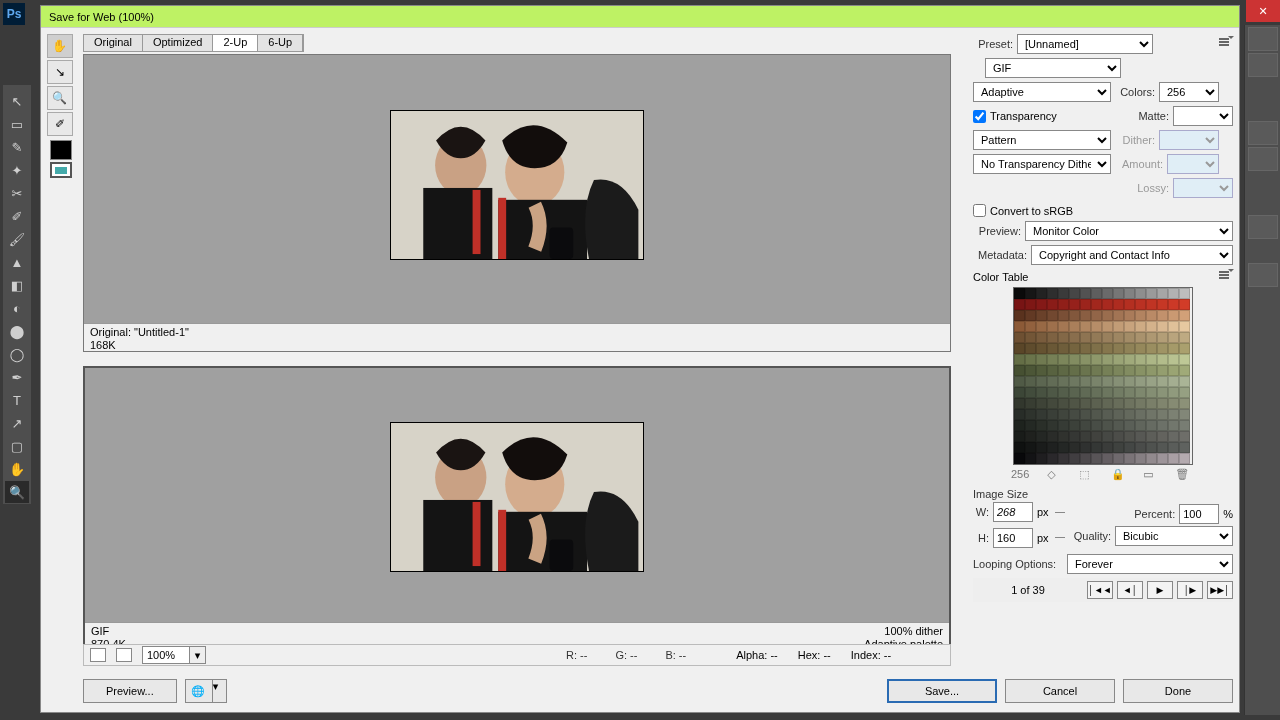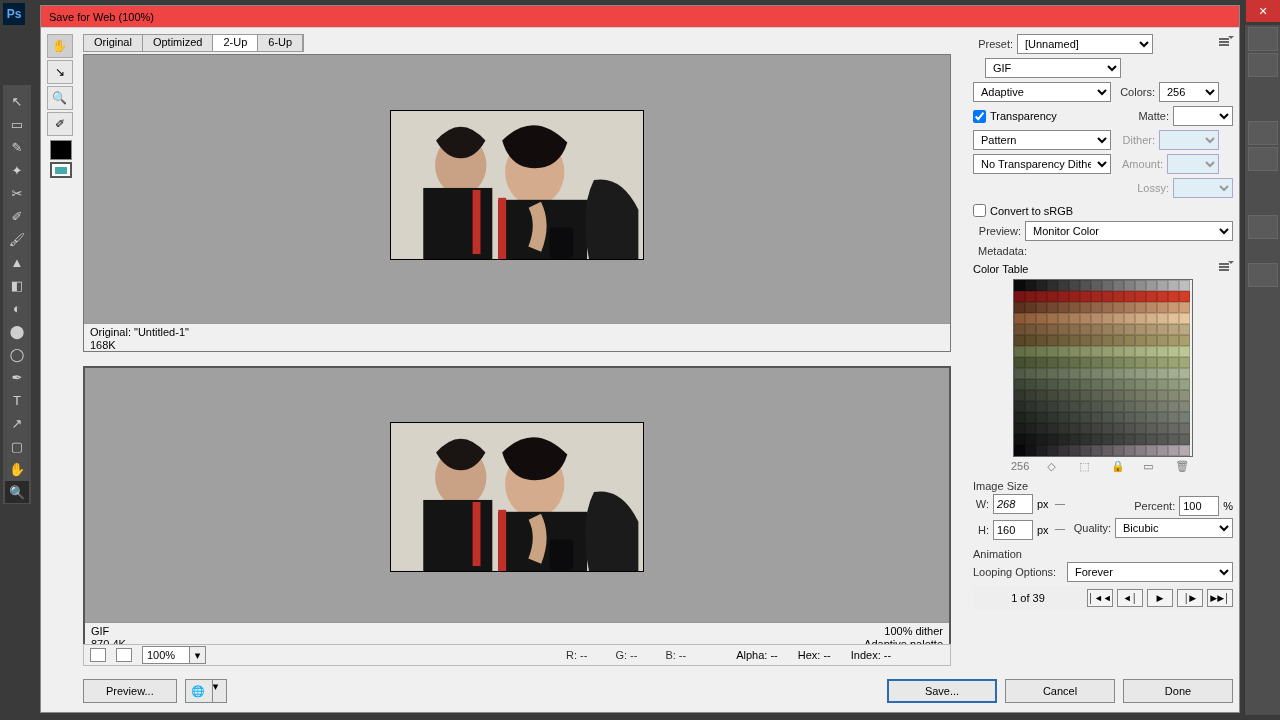--- a/index.html
+++ b/index.html
@@ -5,21 +5,21 @@
 * { box-sizing: border-box; margin: 0; padding: 0; font-family: "Segoe UI", Tahoma, sans-serif; font-size: 11px; }
 body { background: #3a3a3a; width: 1280px; height: 720px; overflow: hidden; position: relative; }
 .app-close { position: absolute; top: 0; right: 0; width: 34px; height: 22px; background: #cc3333; color: #fff; display: flex; align-items: center; justify-content: center; cursor: pointer; }
 .ps-logo { position: absolute; top: 3px; left: 3px; width: 22px; height: 22px; background: #001d36; color: #5fa8ee; display: flex; align-items: center; justify-content: center; font-weight: bold; font-size: 12px; }
 .left-tools { position: absolute; left: 3px; top: 85px; width: 28px; background: #4e4e4e; padding-top: 4px; }
 .left-tools .tl { width: 24px; height: 22px; margin: 1px auto; display: flex; align-items: center; justify-content: center; color: #cfcfcf; font-size: 13px; }
 .right-panels { position: absolute; right: 0; top: 25px; width: 36px; height: 690px; background: #4e4e4e; border-left: 1px solid #333; }
 .right-panels .pn { width: 30px; height: 24px; margin: 2px auto; background: #5a5a5a; border: 1px solid #666; }
 
 .dialog { position: absolute; left: 40px; top: 5px; width: 1200px; height: 708px; background: #f0f0f0; border: 1px solid #888; }
-.titlebar { height: 22px; background: #ef4444; border-bottom: 1px solid #ccc; display: flex; align-items: center; padding-left: 8px; font-size: 12px; }
+.titlebar { height: 22px; background: #bef264; border-bottom: 1px solid #ccc; display: flex; align-items: center; padding-left: 8px; font-size: 12px; }
 .dlg-body { position: absolute; top: 22px; left: 0; right: 0; bottom: 0; }
 
 
 .mini-tools { position: absolute; left: 6px; top: 6px; width: 28px; }
 .mini-tools .mt { width: 26px; height: 24px; border: 1px solid #aaa; background: #e8e8e8; display: flex; align-items: center; justify-content: center; margin-bottom: 2px; font-size: 12px; }
 .mini-tools .swatch { width: 22px; height: 20px; background: #000; border: 1px solid #888; margin: 4px auto 2px; }
 .mini-tools .swatch2 { width: 22px; height: 16px; background: #fff; border: 2px solid #555; margin: 2px auto; position:relative; }
 .mini-tools .swatch2::after{content:"";position:absolute;left:3px;top:3px;width:12px;height:7px;background:#4aa;}
 
 
@@ -274,20 +274,21 @@
             <input type="checkbox" style="">
             <span>Convert to sRGB</span>
           </label>
       </div>
       <div class="row">
         <span class="lab" style="width:48px">Preview:</span>
         <select style="flex:1"><option>Monitor Color</option></select>
       </div>
       <div class="row">
         <span class="lab" style="width:54px">Metadata:</span>
+        <select style="flex:1"><option>Copyright and Contact Info</option></select>
       </div>
 
       <div class="color-table-wrap section">
         <div class="ct-head">
           <span>Color Table</span>
           <div class="menu-icon"></div>
         </div>
         <div class="ct-grid" id="ctgrid">
             <div style="background: rgb(10, 10, 10);"></div>
             <div style="background: rgb(22, 22, 22);"></div>
@@ -580,21 +581,20 @@
             </div>
             <div class="row" style="margin-bottom:0;justify-content:flex-end">
               <span class="lab">Quality:</span>
               <select style="width:118px"><option>Bicubic</option></select>
             </div>
           </div>
         </div>
       </div>
 
       <div class="section">
-        <div class="shead">Animation</div>
         <div class="row">
           <span class="lab" style="width:90px;text-align:left">Looping Options:</span>
           <select style="flex:1"><option>Forever</option></select>
         </div>
         <div class="anim-controls">
           <span class="anim-frame">1 of 39</span>
           <div class="ab">│◄◄</div>
           <div class="ab">◄│</div>
           <div class="ab">▶</div>
           <div class="ab">│▶</div>

